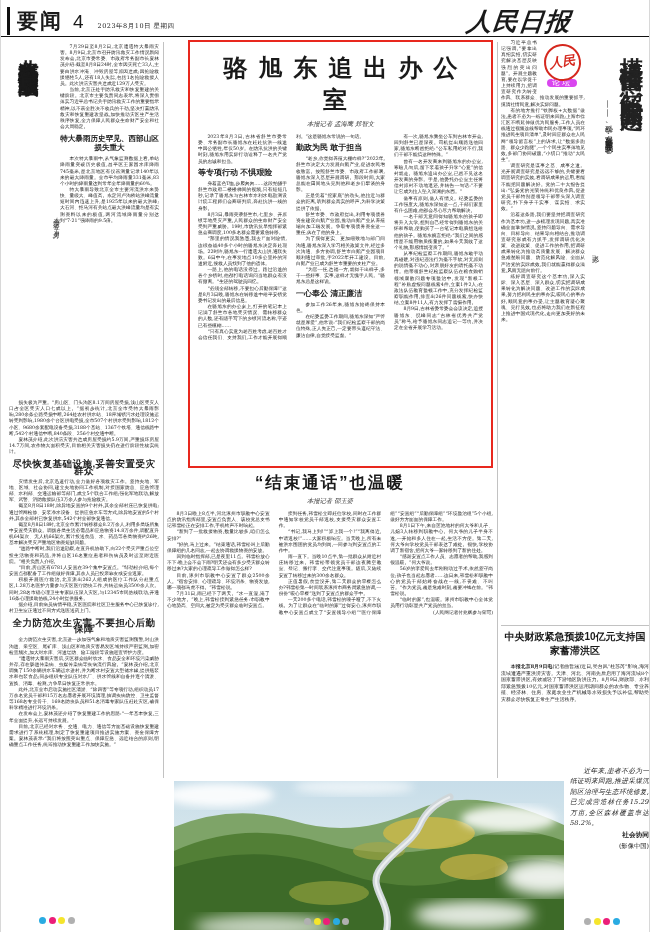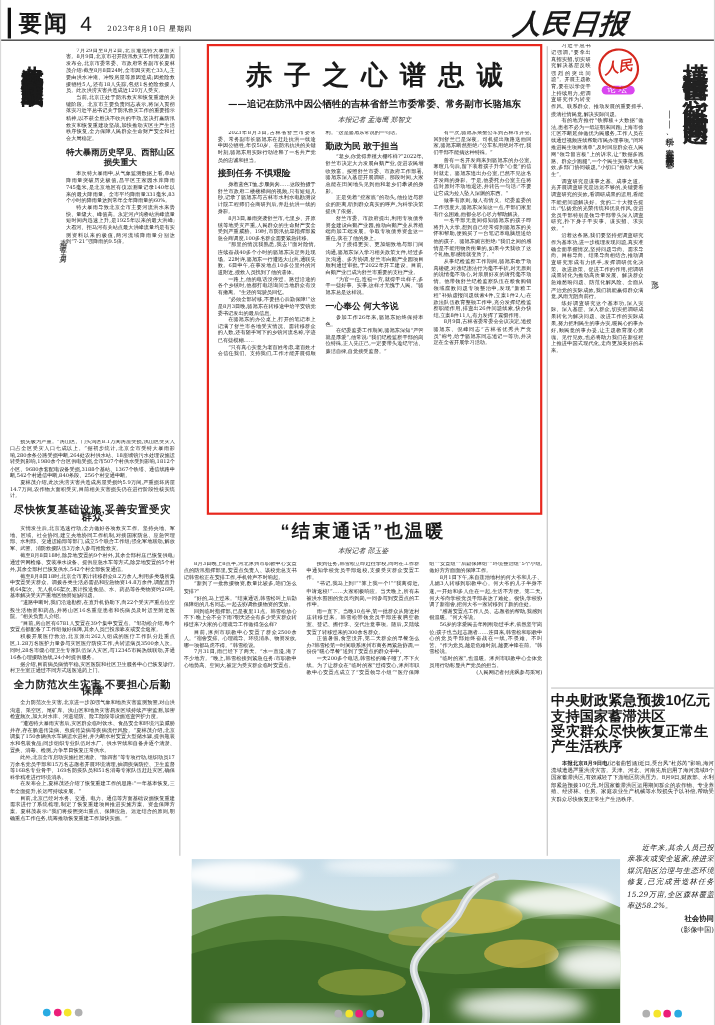--- a/index.html
+++ b/index.html
@@ -47,21 +47,21 @@
   .forum-right{float:right;writing-mode:vertical-rl;height:438px;margin-left:4px;}
   .f-headline{font-weight:bold;font-size:23px;line-height:34px;letter-spacing:3px;}
   .f-gap{margin-top:18px;display:inline-block;}
   .f-sub{font-size:8px;letter-spacing:1px;padding-top:60px;line-height:14px;}
   .f-author{font-size:6.8px;padding-top:210px;line-height:12px;color:#333;}
   .forum-logo{float:right;width:42px;margin:4px 2px 4px 4px;text-align:center;}
   .logo-circle{width:33px;height:33px;border:2.5px solid #d5281e;border-radius:50%;margin:0 auto;display:flex;align-items:center;justify-content:center;color:#d5281e;font-weight:bold;font-style:italic;font-size:13px;transform:rotate(-8deg);}
   .logo-banner{background:#d946ef;color:#fff;font-size:8px;border-radius:5px;padding:1px 5px;display:inline-block;margin-top:-4px;letter-spacing:2px;font-family:"Liberation Sans",sans-serif;}
   
   .finance{position:absolute;left:500px;top:630px;width:148px;}
-  .fin-headline{font-family:"Liberation Sans",sans-serif;font-weight:bold;font-size:13px;line-height:14px;text-align:left;}
+  .fin-headline{font-family:"Liberation Sans",sans-serif;font-weight:bold;font-size:10px;line-height:14px;text-align:center;}
   .fin-body{margin-top:5px;font-size:4.9px;line-height:6.5px;text-align:justify;}
   .fin-lead{font-weight:bold;}
   
   .photo{position:absolute;left:173px;top:781px;width:390px;height:149px;overflow:hidden;}
   .photo svg{display:block;width:100%;height:100%;}
   .caption{position:absolute;left:569px;top:766px;width:79px;height:164px;font-size:6.7px;line-height:10.4px;font-style:italic;text-align:justify;color:#222;}
   .cap-credit{text-align:right;font-style:normal;font-weight:bold;margin-top:2px;}
   .cap-credit2{text-align:right;font-style:normal;font-size:6.3px;}
   
   .dots{position:absolute;display:flex;gap:2.5px;}
@@ -102,30 +102,29 @@
     <div class="wide-body body-txt">
       <div class="rep"><p class="p">损失极为严重。“房山区、门头沟区8.1万间房屋受损,浅山区受灾人口占全区受灾人口七成以上。”据初步统计,北京全市受特大暴雨影响,280余条公路受损中断,264处农村供水站、18座城镇污水处理设施运转受到影响,1980余个台区供电受损,全市507个村供水受到影响,1812个小区、9680余套配电设备受损,3188个基站、1367个铁塔、通信线路中断,542个村通信中断,840条段、256个村交通中断。</p><p class="p">夏林茂介绍,此次洪涝灾害共造成房屋受损约5.9万间,严重损坏房屋14.7万间,农作物大面积受灾,目前相关灾害损失仍在进行阶段性核实统计。</p></div>
       <h3 class="big-sub">尽快恢复基础设施,妥善安置受灾群众</h3>
       <div class="rep"><p class="p">灾情发生后,北京迅速行动,全力做好各项救灾工作。坚持央地、军地、区域、社会协同,建立央地协同工作机制,对接国家防总、应急管理部、水利部、交通运输部等部门,成立5个联合工作组;强化军地联动,解放军、武警、消防救援队伍3万余人参与抢险救灾。</p><p class="p">截至8月8日18时,除异地安置的9个村外,其余全部村庄已恢复供电;通过管网检修、安装净水设备、提供应急水车等方式,除异地安置的5个村外,其余全部村已恢复供水,542个村全部恢复通信。</p><p class="p">截至8月8日18时,北京全市累计转移群众8.2万余人,利用多类场所集中安置受灾群众。调拨各类生活必需品和应急物资14.8万余件,调配直升机64架次、无人机66架次,累计投送食品、水、药品等各类物资约26吨,基本解决受灾严重地区物资短缺问题。</p><p class="p">“道路中断时,我们沿途勘察,在直升机协助下,向22个受灾严重点位空投生活物资和药品,并将山区16名重症患者和伤病员及时运至附近医院。”相关负责人介绍。</p><p class="p">“目前,房山区有6781人安置在39个集中安置点。”邹劲松介绍,每个安置点都配备了工作组做好保障,其余人员已投亲靠友或安全返家。</p><p class="p">积极开展医疗救治,北京派出262人组成的医疗工作队分赴重点区,1.28万名医护力量参与灾区医疗防疫工作,共转运病员3500余人次。同时,28名市级心理卫生专家队伍深入灾区,与12345市民热线联动,开通16条心理援助热线,24小时提供服务。</p><p class="p">据介绍,目前病员病情平稳,灾区医院和社区卫生服务中心已恢复诊疗,村卫生室正通过不同方式送医送药上门。</p></div>
       <h3 class="big-sub">全力防范次生灾害,不要担心后勤保障</h3>
       <div class="rep"><p class="p">全力防范次生灾害,北京进一步加强气象和地质灾害监测预警,对山洪沟道、采空区、尾矿库、浅山区和地质灾害易发区域持续严密监测,加密检查频次,加大对水库、河道堤防、险工险段等设施巡查管护力度。</p><p class="p">“遭遇特大暴雨灾害后,灾区群众临时饮水、食品安全和环境污染威胁并存,存在肠道传染病、虫媒传染病等疾病流行风险。”夏林茂介绍,北京调集了150余辆供水车辆运水进村,并为断水村安置大型储水罐,提供瓶装水和包装食品;同步组织专业队伍对水厂、供水管线和自备井逐个清淤、置换、消毒、检测,力争早日恢复正常供水。</p><p class="p">此外,北京全市启动实施社区清淤、“除四害”等专项行动,组织动员17万余名党员干部和15万名志愿者开展环境清理,抽调疾病防控、卫生监督等168名专业骨干、169名防疫队员和51名消毒专家队伍赶赴灾区,确保科学精准进行环境消杀。</p><p class="p">在发布会上,夏林茂还介绍了恢复重建工作的思路:“一年基本恢复,三年全面提升,长远可持续发展。”</p><p class="p">目前,北京已经对水务、交通、电力、通信等方面基础设施恢复重建需求进行了系统梳理,制定了恢复重建项目推进实施方案、资金保障方案。夏林茂表示:“我们将按照突出重点、保障应急、远近结合的原则,明确重点工作任务,统筹推动恢复重建工作加快实施。”</p></div>
     </div>
   </div>
 
   <div class="memorial">
-    <div class="mem-headline">赤子之心谱忠诚</div>
-    <div class="mem-sub">——追记在防汛中因公牺牲的吉林省舒兰市委常委、常务副市长骆旭东</div>
+    <div class="mem-headline">骆旭东追出办公室</div>
     <div class="mem-byline">本报记者 孟海鹰 郑智文</div>
     <div class="mem-cols body-txt">
       <p class="p">2023年8月3日,吉林省舒兰市委常委、常务副市长骆旭东在赶赴抗洪一线途中因公牺牲,年仅50岁。在防汛抗洪的关键时刻,骆旭东用实际行动诠释了一名共产党员的忠诚和担当。</p>
-      <h4 class="mem-h">接到任务 不惧艰险</h4>
+      <h4 class="mem-h">等专项行动 不惧艰险</h4>
       <div class="rep"><p class="p">身着蓝色T恤,步履匆匆……这段拍摄于舒兰市政府二楼楼梯间的视频,只有短短几秒,记录了骆旭东与吉林市水利水电勘测设计院工程师们会商研判后,奔赴抗洪一线的身影。</p><p class="p">8月3日,暴雨突袭舒兰市,七里乡、开原镇等地受灾严重,人民群众的生命财产安全受到严重威胁。19时,市防汛抗旱指挥部紧急会商调度,100多名群众需要紧急转移。</p><p class="p">“那里的情况我熟悉,我去!”面对险情,连续奋战40多个小时的骆旭东决定奔赴现场。22时许,骆旭东一行遭遇大山洪,通联失败。6日中午,在事发地点10多公里外的河道附近,搜救人员找到了他的遗体。</p><p class="p">一路上,他的电话没停过。路过沿途的各个乡镇时,他都打电话询问当地群众有没有撤离。“生还的驾驶员回忆。</p><p class="p">“必须全部转移,不要担心后勤保障!”这是8月3日晚,骆旭东在转移途中给平安镇党委书记发出的最后信息。</p><p class="p">在骆旭东的办公桌上,打开的笔记本上记满了舒兰市各地受灾情况、需转移群众的人数,还有随手写下的乡镇河流名称,字迹已有些模糊……</p><p class="p">“只有真心实意为老百姓考虑,老百姓才会信任我们、支持我们,工作才能开展得顺利。”这是骆旭东常说的一句话。</p></div>
       <h4 class="mem-h">勤政为民 敢于担当</h4>
       <div class="rep"><p class="p">“老乡,你觉得养殖大棚咋样?”2022年,舒兰市决定大力发展白鹅产业,促进农民增收致富。按照舒兰市委、市政府工作部署,骆旭东深入基层开展调研。那段时间,大家总能在田间地头见到他和老乡们攀谈的身影。</p><p class="p">正是凭着“挖家底”的劲头,他拉近与群众的距离,听到群众真实的呼声,为科学决策提供了依据。</p><p class="p">舒兰市委、市政府提出,利用专项债券资金建设白鹅产业园,推动白鹅产业从养殖端向加工端发展。争取专项债券资金这一重任,落在了他的身上。</p><p class="p">为了摸得更实、更加细致地与部门间沟通,骆旭东深入学习相关政策文件,经过多次沟通、多方协调,舒兰市白鹅产业园项目顺利通过审批,于2022年开工建设。目前,白鹅产业已成为舒兰市重要的支柱产业。</p><p class="p">“为官一任,造福一方,就得干出样子,多干一些好事、实事,这样才无愧于人民。”骆旭东总是这样说。</p></div>
-      <h4 class="mem-h">一心奉公 何大爷说</h4>
+      <h4 class="mem-h">一心奉公 清正廉洁</h4>
       <div class="rep"><p class="p">参加工作26年来,骆旭东始终保持本色。</p><p class="p">在纪委监委工作期间,骆旭东深知“严管就是厚爱”,他常说:“我们纪检监察干部的岗位特殊,正人先正己,一定要带头遵纪守法、廉洁自律,自觉接受监督。”</p><p class="p">有一次,骆旭东乘坐公车到吉林市开会,回到舒兰已是深夜。司机提出顺路送他回家,骆旭东断然拒绝:“公车私用绝对不行,我们干部不能搞这种特殊。”</p><p class="p">曾有一名开发商来到骆旭东的办公室,寒暄几句后,留下装着孩子升学“心意”的信封就走。骆旭东追出办公室,已然不见这名开发商的身影。于是,他委托办公室主任将信封原封不动地退还,并转告一句话:“不要让它成为拉人坠入深渊的东西。”</p><p class="p">做事有原则,做人有情义。纪委监委的工作强度大,骆旭东深知这一点,干部们家里有什么困难,他都会尽心尽力帮助解决。</p><p class="p">一名干部无意间得知骆旭东的孩子即将升入大学,想到自己经常得到骆旭东的关怀和帮助,便购买了一台笔记本电脑想送给他的孩子。骆旭东婉言拒绝:“我们之间的感情是不能用物质衡量的,如果今天我收了这个礼物,那感情就变质了。”</p><p class="p">从事纪检监察工作期间,骆旭东敢于动真碰硬,对违纪违法行为毫不手软,对无原则的说情毫不动心,对亲朋好友的请托毫不动情。他带领舒兰纪检监察队伍在粮食购销领域腐败问题专项整治中,发现“新粮工程”补贴虚报问题线索4件,立案1件2人;在政法队伍教育整顿工作中,充分发挥纪检监察职能作用,排查出26件问题线索,快办快结,立案8件11人,有力发挥了震慑作用。</p><p class="p">8月9日,吉林省委常委会会议决定,追授骆旭东、倪峰同志“吉林省优秀共产党员”称号,给予骆旭东同志追记一等功,并决定在全省开展学习活动。</p></div>
     </div>
   </div>
 
   <div class="shelter">
     <div class="sh-headline">“结束通话”也温暖</div>
     <div class="sh-byline">本报记者 邵玉姿</div>
     <div class="sh-cols body-txt">
       <div class="rep"><p class="p">8月3日晚上8点半,河北涿州市职教中心安置点的防汛指挥部里,安置点负责人、该校党总支书记韩雪松正在安排工作,手机铃声不时响起。</p><p class="p">“新到了一批救援物资,数量比较多,咱们怎么安排?”</p><p class="p">“好的,马上过来。”结束通话,韩雪松叫上后勤保障组的几名同志,一起去协调救援物资的安放。</p><p class="p">回到临时指挥部,已是夜里11点。韩雪松放心不下:晚上会不会下雨?明天还会有多少受灾群众转移过来?大家的心理疏导工作做得怎么样?</p><p class="p">目前,涿州市职教中心安置了群众2500余人。“宿舍安排、心理疏导、环境消杀、物资发放,哪一项都马虎不得。”韩雪松说。</p><p class="p">7月31日,雨已经下了两天。“水一直漫,淹了不少地方。”晚上,韩雪松接到紧急任务:市职教中心地势高、空间大,被定为受灾群众临时安置点。</p><p class="p">接到任务,韩雪松立即赶往学校,同时在工作群中通知学校党员干部返校,支援受灾群众安置工作。</p><p class="p">“书记,我马上到!”“算上我一个!”“我离得近,申请返校!”……大家积极响应。当天晚上,所有未被洪水围困的党员均到岗,一同参与到安置点的工作中。</p><p class="p">雨一直下。当晚10点半,第一批群众从附近村庄转移过来。韩雪松带领党员干部连夜腾空教室、登记、搬行李、交代注意事项。随后,又陆续安置了转移过来的300余名群众。</p><p class="p">正值暑假,食堂没开,第二天群众的早餐怎么办?韩雪松第一时间联系涿州市商务局紧急协调,一份份“暖心早餐”送到了安置点的群众手中。</p><p class="p">一天200多个电话,韩雪松的嗓子哑了,不下火线。为了让群众在“临时的家”过得安心,涿州市职教中心安置点成立了“安置领导小组”“医疗保障组”“安置组”“后勤保障组”“环境整治组”5个小组,做好方方面面的保障工作。</p><p class="p">8月1日下午,来自莲池地村的何大爷和儿子、儿媳3人转移到职教中心。何大爷的儿子半身不遂,一开始和多人住在一起,生活不方便。第二天,何大爷向学校党员干部表达了难处。很快,学校协调了新宿舍,把何大爷一家转移到了新的住处。</p><p class="p">“感谢安置点工作人员、志愿者的帮助,我感到很温暖。”何大爷说。</p><p class="p">56岁的李爱民去年刚刚动过手术,依然坚守岗位;孩子也当起志愿者……连日来,韩雪松和职教中心的党员干部始终奋战在一线,不畏难、不叫苦。“作为党员,越是危难时刻,越要冲锋在前。”韩雪松说。</p><p class="p">“临时的家”,也温暖。涿州市职教中心全体党员用行动彰显共产党员的担当。</p></div>
       <p class="p sh-credit">(人民网记者付兆飒参与采写)</p>
@@ -141,21 +140,20 @@
     <div class="forum-logo">
       <div class="logo-circle">人民</div>
       <div class="logo-banner">论坛</div>
     </div>
     <div class="rep"><p class="p">习近平总书记强调,“要拿出真招实招,切实研究解决基层反映强烈的突出问题”。开展主题教育,要在以学促干上持续用力,把调查研究作为转变作风、联系群众、推动发展的重要抓手,摸清社情民意,解决实际问题。</p><p class="p">有的地方推行“铁脚板+大数据”做法,患者不必为一纸证明来回跑;上海市徐汇区不断延伸做优为民服务,工作人员在线通过视频连线帮助市民办理事项,“闭环推进民生项目清单”,及时回应群众在人民网“领导留言板”上的诉求,让“数据多跑路、群众少跑腿”,一个个民生实事落地见效,多部门协同破题,“小切口”推动“大民生”。</p><p class="p">调查研究是谋事之基、成事之道。光开展调查研究是远远不够的,关键要看调查研究的实效,看调研成果的运用,看能不能把问题解决好。党的二十大报告提出:“弘扬党的光荣传统和优良作风,促进党员干部特别是领导干部带头深入调查研究,扑下身子干实事、谋实招、求实效。”</p><p class="p">沿着这条路,我们要坚持把调查研究作为基本功,进一步梳理发现问题,真实准确全面掌握情况,坚持问题导向、需求导向、目标导向、结果导向相结合,推动调查研究形成有力抓手,发挥调研优化决策、改进政策、促进工作的作用,把调研成果转化为推动高质量发展、解决群众急难愁盼问题、防范化解风险、全面从严治党的实际成效,我们就能赢得群众满意,风雨无阻向前行。</p><p class="p">练好调查研究这个基本功,深入实际、深入基层、深入群众,切实把调研成果转化为解决问题、改进工作的实际成果,努力把利民生的事办实,暖民心的事办好,顺民意的事办妥,让主题教育凝心聚魂、见行见效,也必将助力我们在新征程上推进中国式现代化,走向更加美好的未来。</p></div>
   </div>
 
   <div class="finance">
     <div class="fin-headline">
       <div>中央财政紧急预拨10亿元支持国家蓄滞洪区</div>
-      <div>受灾群众尽快恢复正常生产生活秩序</div>
     </div>
     <p class="fin-body p"><span class="fin-lead">本报北京8月9日电</span><span>(记者曲哲涵)近日,受台风“杜苏芮”影响,海河流域遭遇严重洪涝灾害。天津、河北、河南先后启用了海河流域8个国家蓄滞洪区,有效减轻了下游地区防洪压力。8月9日,财政部、水利部紧急预拨10亿元,对国家蓄滞洪区运用期间群众的农作物、专业养殖、经济林、住房、家庭农业生产机械等水毁损失予以补偿,帮助受灾群众尽快恢复正常生产生活秩序。</span></p>
   </div>
 
   <div class="photo">
     <svg viewBox="0 0 390 149" preserveAspectRatio="none">
       <defs>
         <linearGradient id="sky" x1="0" y1="0" x2="0" y2="1">
           <stop offset="0" stop-color="#c7dde9"></stop>
             <stop offset="1" stop-color="#eef4f0"></stop>
@@ -180,21 +178,21 @@
       <ellipse cx="45" cy="14" rx="55" ry="12" fill="#fff" opacity="0.9" filter="url(#blur)"></ellipse>
       <ellipse cx="335" cy="38" rx="48" ry="13" fill="#fff" opacity="0.85" filter="url(#blur)"></ellipse>
       <ellipse cx="372" cy="96" rx="42" ry="18" fill="#fff" opacity="0.9" filter="url(#blur2)"></ellipse>
       <ellipse cx="300" cy="134" rx="60" ry="14" fill="#fff" opacity="0.85" filter="url(#blur2)"></ellipse>
       <ellipse cx="90" cy="146" rx="70" ry="12" fill="#fff" opacity="0.7" filter="url(#blur2)"></ellipse>
       <ellipse cx="180" cy="6" rx="60" ry="8" fill="#fff" opacity="0.6" filter="url(#blur)"></ellipse>
     </svg>
   </div>
 
   <div class="caption">
-    <p class="p">近年来,其余人员已投亲靠友或安全返家,推进采煤沉陷区治理与生态环境修复,已完成营造林任务15.29万亩,全区森林覆盖率达58.2%。</p>
+    <p class="p">近年来,患者不必为一纸证明来回跑,推进采煤沉陷区治理与生态环境修复,已完成营造林任务15.29万亩,全区森林覆盖率达58.2%。</p>
     <div class="cap-credit">社会协同</div>
     <div class="cap-credit2">(影像中国)</div>
   </div>
 
   <div class="dots dots-left">
     <div class="rep"><span class="dot" style="background: rgb(41, 171, 226);"></span><span class="dot" style="background: rgb(236, 30, 121);"></span><span class="dot" style="background: rgb(245, 229, 44);"></span><span class="dot" style="background: rgb(176, 176, 176);"></span></div>
   </div>
   <div class="dots dots-center">
     <div class="rep"><span class="dot" style="background: rgb(176, 176, 176);"></span><span class="dot" style="background: rgb(245, 229, 44);"></span><span class="dot" style="background: rgb(236, 30, 121);"></span><span class="dot" style="background: rgb(41, 171, 226);"></span><span class="dot" style="background: rgb(176, 176, 176);"></span></div>
   </div>

